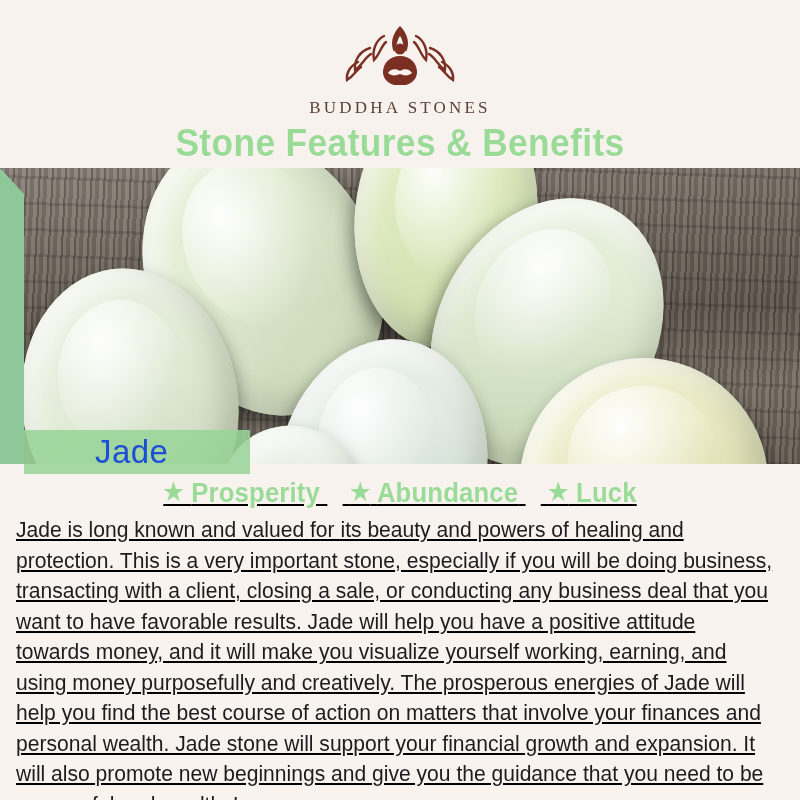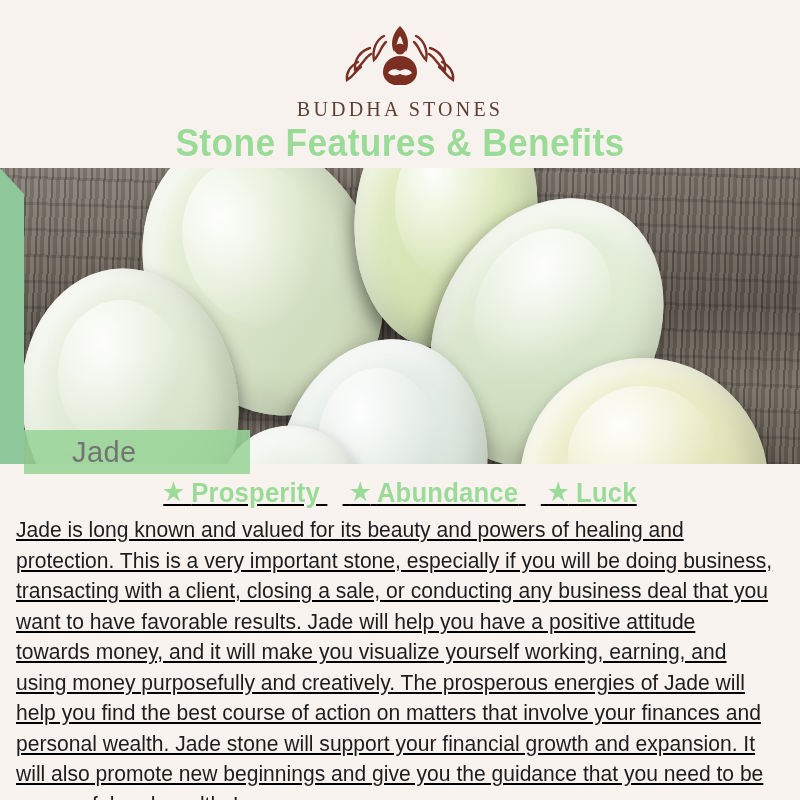--- a/index.html
+++ b/index.html
@@ -53,21 +53,21 @@
     z-index:2;
   }
   .logo-wrap{
     position:absolute; top:18px; left:0; width:800px;
     display:flex; flex-direction:column; align-items:center;
   }
   .logo-mark{ width:132px; height:74px; display:block; }
   .logo-word{
     margin-top:6px;
     font-family:"Liberation Serif", serif;
-    font-size:20px;
+    font-size:17px;
     letter-spacing:3.2px;
     color:#5b4038;
     font-weight:400;
     text-align:center;
   }
   .banner-title{
     position:absolute; top:122px; left:0; width:800px;
     text-align:center;
     font-family:"Liberation Sans Narrow","Liberation Sans", sans-serif;
     font-weight:bold;
@@ -119,23 +119,23 @@
 
   
   .jade-tag{
     position:absolute; left:24px; top:430px;
     width:226px; height:44px;
     background:rgba(154,212,152,.88);
     z-index:4;
     display:flex; align-items:center;
   }
   .jade-tag span{
-    margin-left:48px;
-    color:#737373;
-    font-size:29px;
+    margin-left:71px;
+    color:#1d4ed8;
+    font-size:33px;
     font-weight:500;
     letter-spacing:.4px;
   }
 
   
   .panel{
     position:absolute; top:464px; left:0; width:800px; height:336px;
     background:#f9f3ef; z-index:2;text-decoration:underline;
   }
   .benefits{

